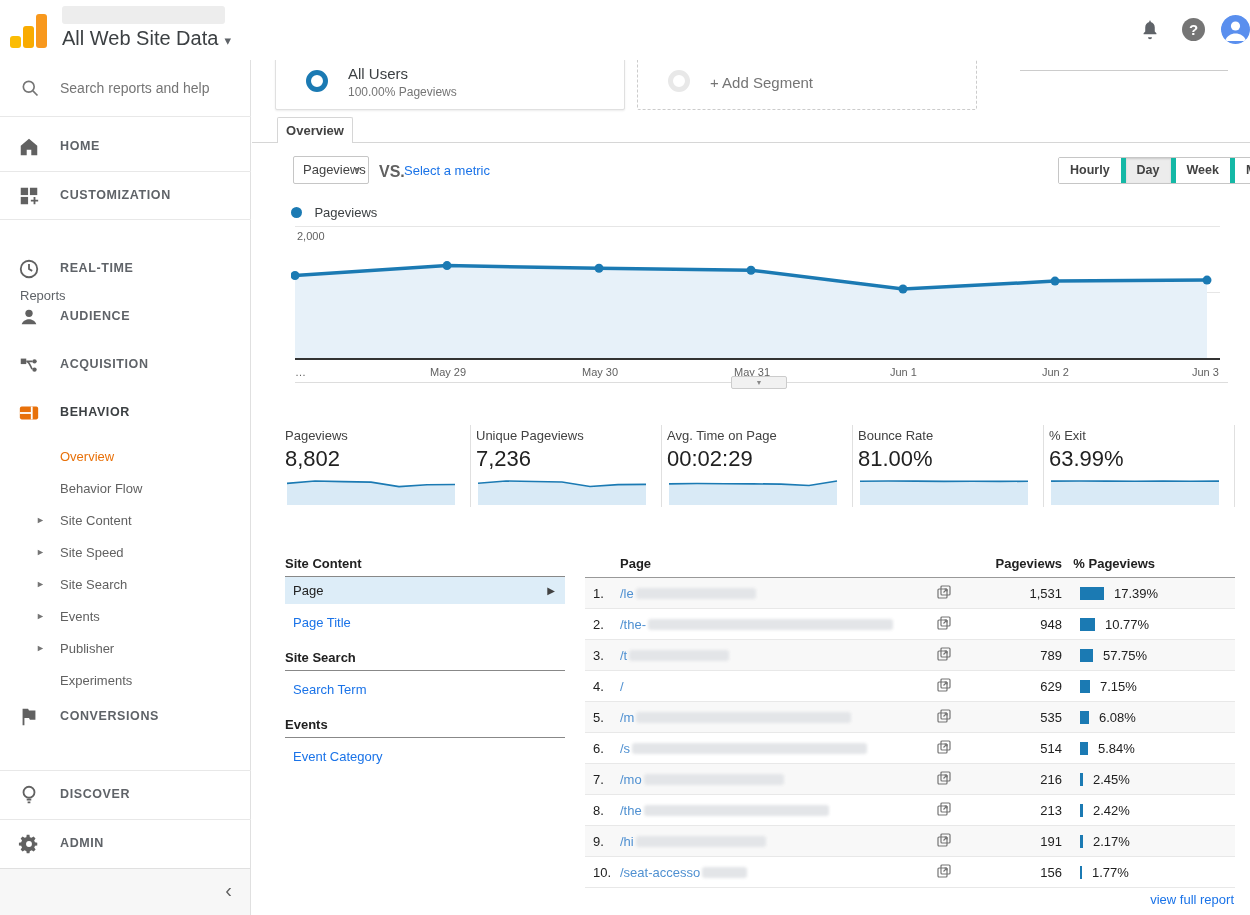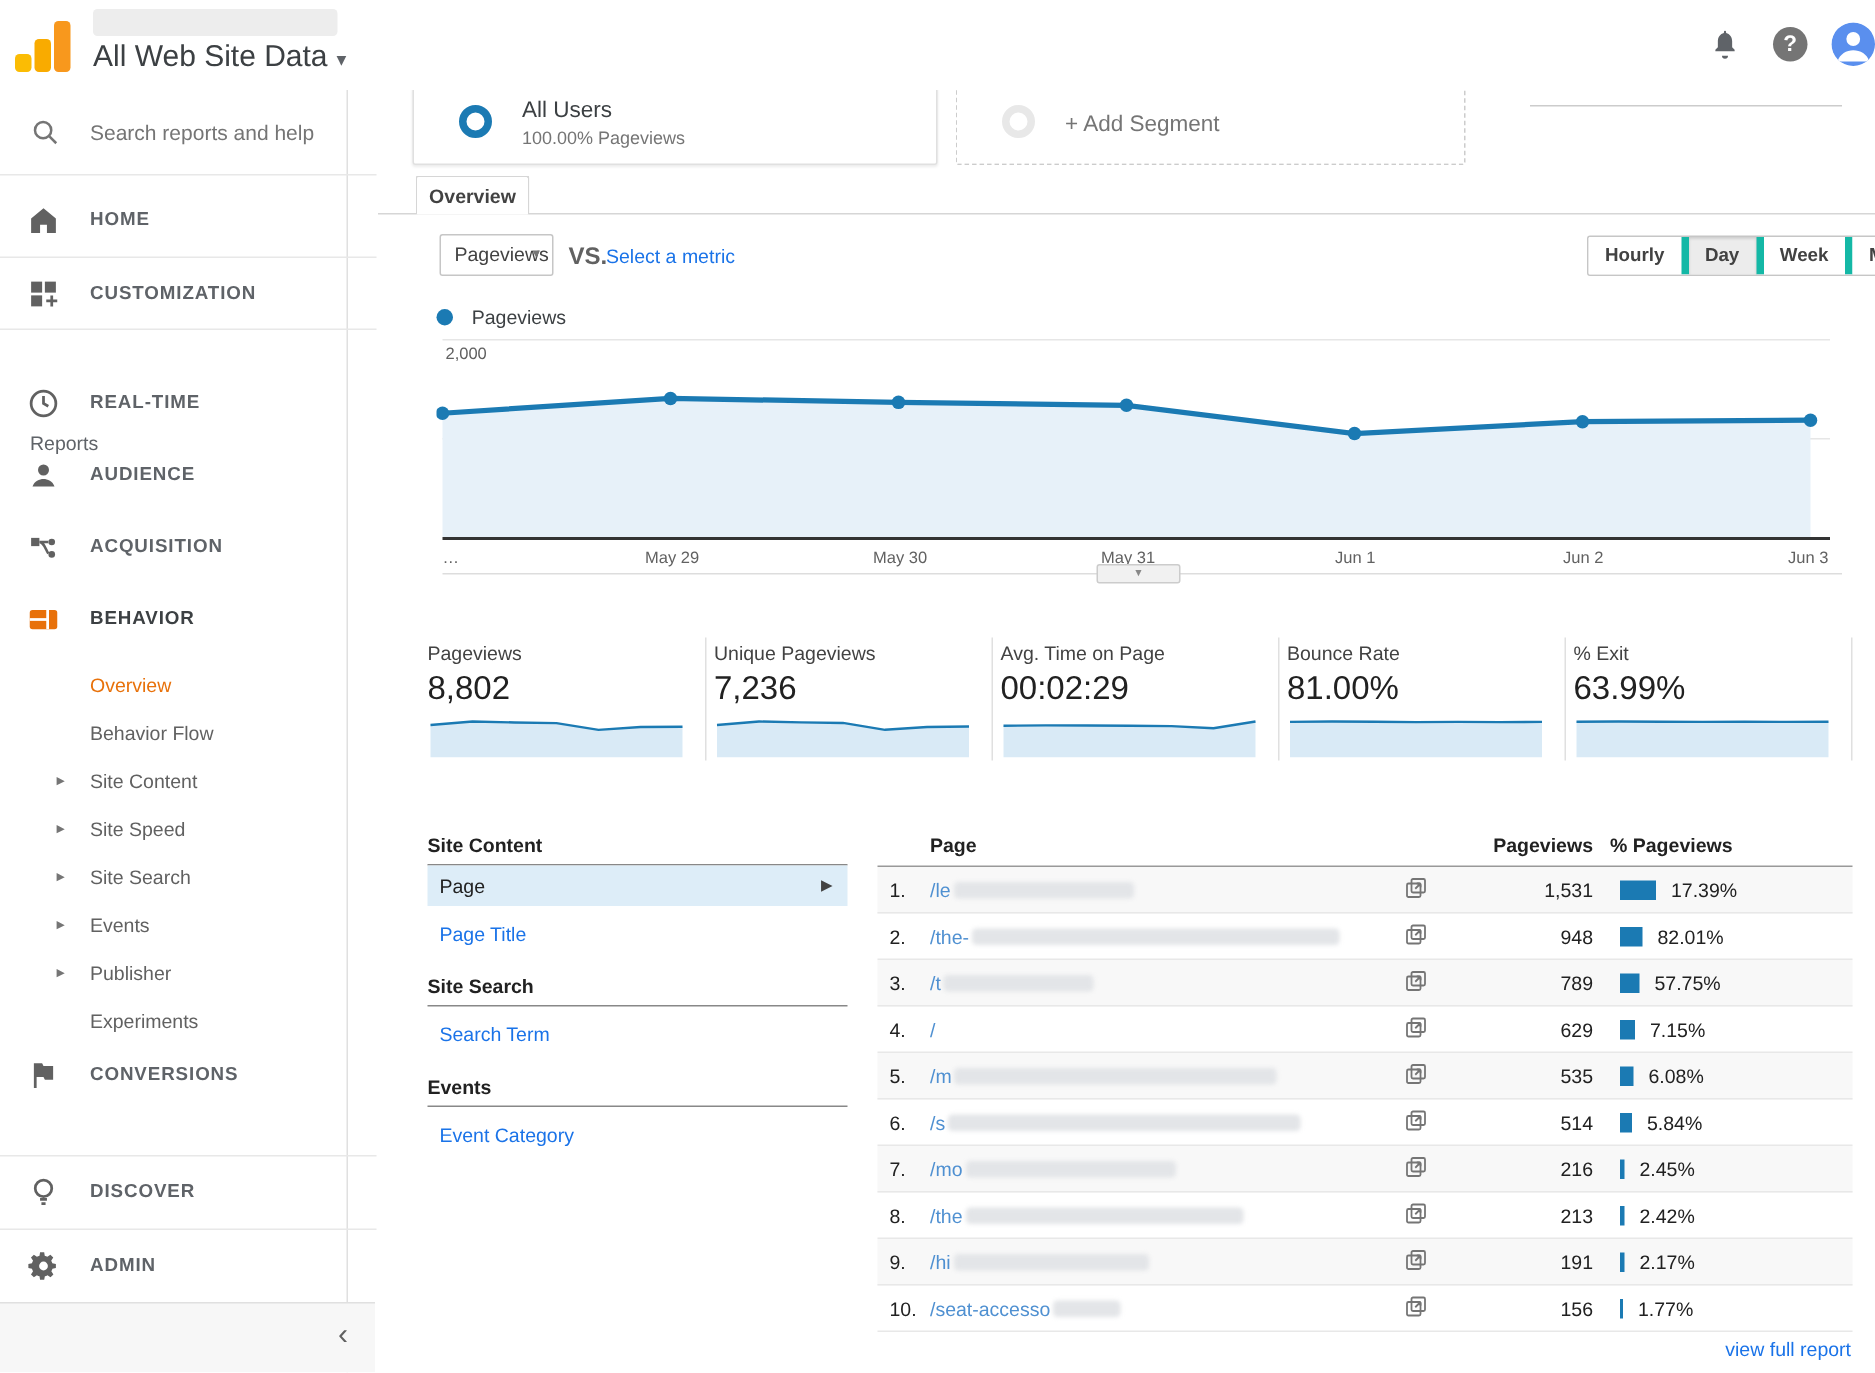--- a/index.html
+++ b/index.html
@@ -11,21 +11,21 @@
   #header { position:absolute; left:0; top:0; width:1250px; height:60px; background:#fff; z-index:30; }
   #logo { position:absolute; left:10px; top:14px; width:40px; height:34px; }
   #acct-redact { position:absolute; left:62px; top:6px; width:163px; height:18px; background:#ededed; border-radius:3px; }
   #acct-title { position:absolute; left:62px; top:27px; font-size:20px; color:#3c4043; }
   #acct-caret { color:#5f6368; font-size:13px; margin-left:6px; }
   .hdr-ic { position:absolute; top:19px; width:22px; height:22px; color:#5f6368; }
   #help-circ { position:absolute; top:18px; width:23px; height:23px; border-radius:50%; background:#757575; color:#fff; font-size:15px; font-weight:bold; text-align:center; line-height:23px; }
   #avatar { position:absolute; left:1221px; top:15px; width:29px; height:29px; border-radius:50%; background:#aecbfa; overflow:hidden; }
 
   
-  #sidebar { position:absolute; left:0; top:60px; width:232px; height:855px; background:#fff; border-right:1px solid #e0e0e0; z-index:20; }
+  #sidebar { position:absolute; left:0; top:60px; width:251px; height:855px; background:#fff; border-right:1px solid #e0e0e0; z-index:20; }
   #search-row { position:absolute; left:0; top:0; width:251px; height:57px; border-bottom:1px solid #e8e8e8; }
   #search-row .txt { position:absolute; left:60px; top:20px; font-size:14px; color:#757575; }
   .nav-item { position:absolute; left:0; width:251px; height:48px; cursor:pointer; }
   .nav-item .ic { position:absolute; left:18px; top:13px; width:22px; height:22px; color:#616161; }
   .nav-item .lbl { position:absolute; left:60px; top:16px; font-size:12.5px; font-weight:bold; letter-spacing:.6px; color:#5f6368; }
   .nav-div { position:absolute; left:0; width:251px; height:0; border-top:1px solid #e8e8e8; }
   #reports-label { position:absolute; left:20px; top:228px; font-size:13px; color:#5f6368; }
   .sub-item { position:absolute; left:0; width:251px; height:32px; cursor:pointer; }
   .sub-item .lbl { position:absolute; left:60px; top:8px; font-size:13px; color:#616161; }
   .sub-item .exp { position:absolute; left:36px; top:10px; font-size:9px; color:#757575; }
@@ -405,21 +405,21 @@
           <div class="trow">
             <span class="rank">2.</span>
             <span class="plink"><span>/the-</span><span class="redact" style="width:245px"></span></span>
             <svg class="extic" viewBox="0 0 14 14" fill="none" stroke="#757575" stroke-width="1.2">
               <rect x="1" y="4" width="9" height="9" rx="1"></rect>
               <rect x="4" y="1" width="9" height="9" rx="1"></rect>
               <path d="M6.5 7.5 10 4M10 4h-2.5M10 4v2.5"></path>
             </svg>
             <span class="pv">948</span>
             <span class="pct-bar" style="width:15px"></span>
-            <span class="pct" style="left:520px">82.01%</span>
+            <span class="pct" style="left:520px">10.77%</span>
           </div>
           <div class="trow odd">
             <span class="rank">3.</span>
             <span class="plink"><span>/t</span><span class="redact" style="width:100px"></span></span>
             <svg class="extic" viewBox="0 0 14 14" fill="none" stroke="#757575" stroke-width="1.2">
               <rect x="1" y="4" width="9" height="9" rx="1"></rect>
               <rect x="4" y="1" width="9" height="9" rx="1"></rect>
               <path d="M6.5 7.5 10 4M10 4h-2.5M10 4v2.5"></path>
             </svg>
             <span class="pv">789</span>

